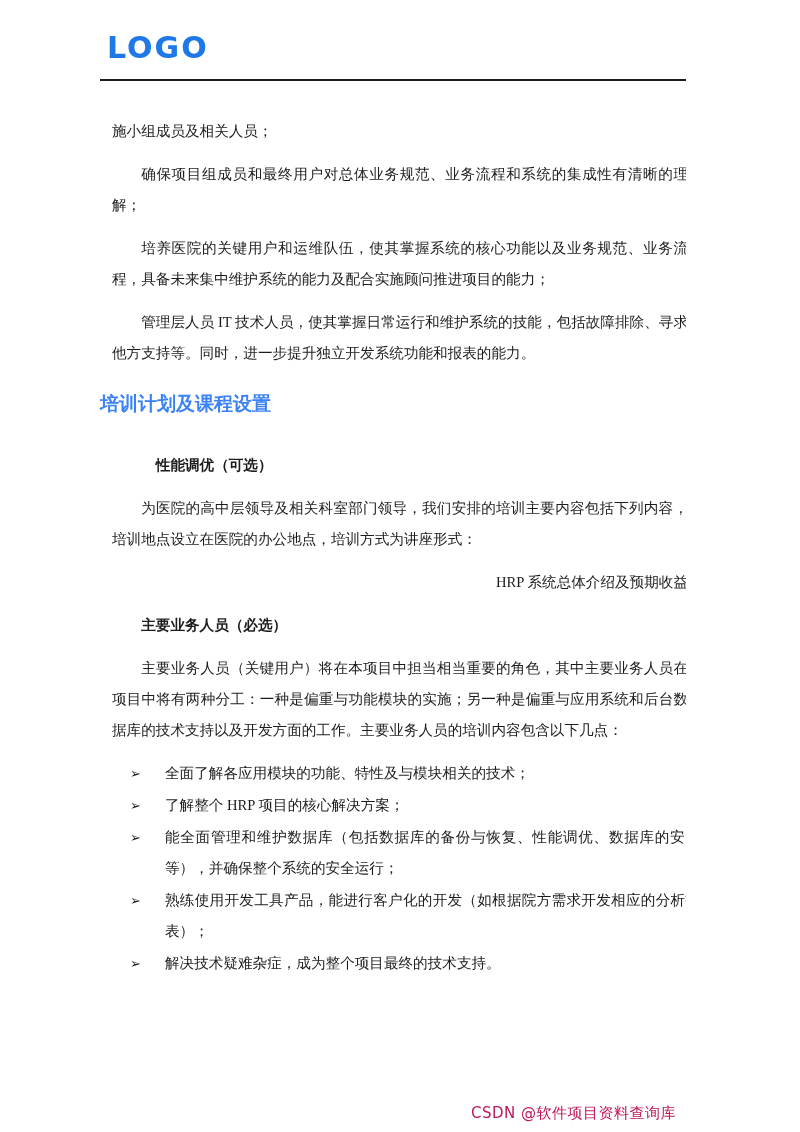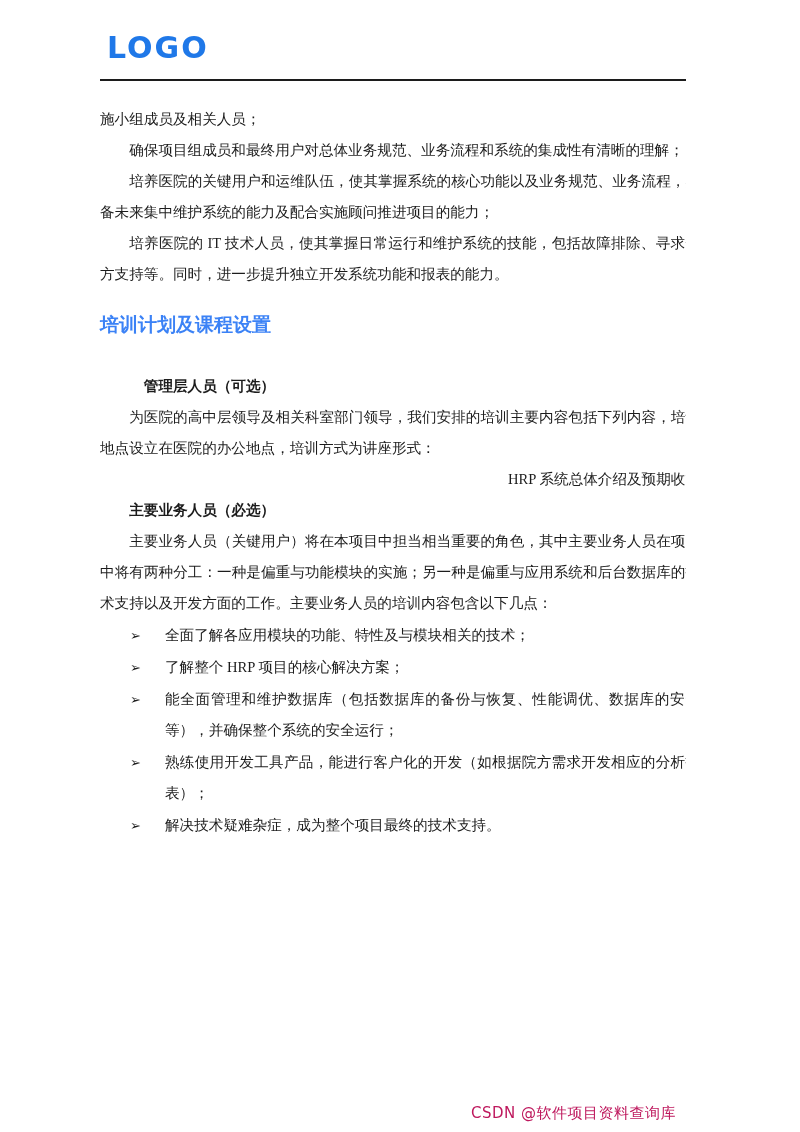--- a/index.html
+++ b/index.html
@@ -34,21 +34,21 @@
   }
   .content {
     position: absolute;
     left: 100px;
     top: 104px;
     width: 600px;
     font-size: 14.6px;
     line-height: 31px;
     text-align: justify;
   }
-  .content p { margin: 0; }
+  .content p { margin: 12px; }
   .ind { text-indent: 2em; }
   .heading {
     margin: 20px 0 31px 0;
     font-size: 19px;
     line-height: 30px;
     font-weight: 700;
     text-align: left;
     color: #3b82f6;
   }
   .sub { font-weight: 700; text-align: left; }
@@ -89,26 +89,26 @@
 <div class="page">
 
   <div class="logo">LOGO</div>
   <div class="rule"></div>
 
   <div class="content">
 
     <p class="body-line">施小组成员及相关人员；</p>
     <p class="body-line ind">确保项目组成员和最终用户对总体业务规范、业务流程和系统的集成性有清晰的理解；</p>
     <p class="body-line ind">培养医院的关键用户和运维队伍，使其掌握系统的核心功能以及业务规范、业务流程，具备未来集中维护系统的能力及配合实施顾问推进项目的能力；</p>
-    <p class="body-line ind">培养医院的 IT 技术人员，使其掌握日常运行和维护系统的技能，包括故障排除、寻求他方支持等。同时，进一步提升独立开发系统功能和报表的能力。</p>
+    <p class="body-line ind">管理层人员 IT 技术人员，使其掌握日常运行和维护系统的技能，包括故障排除、寻求他方支持等。同时，进一步提升独立开发系统功能和报表的能力。</p>
 
     <h1 class="heading">培训计划及课程设置</h1>
 
 
-    <p class="sub sub1">管理层人员（可选）</p>
+    <p class="sub sub1">性能调优（可选）</p>
     <p class="body-line ind">为医院的高中层领导及相关科室部门领导，我们安排的培训主要内容包括下列内容，培训地点设立在医院的办公地点，培训方式为讲座形式：</p>
     <p class="item">HRP 系统总体介绍及预期收益</p>
 
     <p class="sub sub2">主要业务人员（必选）</p>
     <p class="body-line ind">主要业务人员（关键用户）将在本项目中担当相当重要的角色，其中主要业务人员在项目中将有两种分工：一种是偏重与功能模块的实施；另一种是偏重与应用系统和后台数据库的技术支持以及开发方面的工作。主要业务人员的培训内容包含以下几点：</p>
 
     <ul class="bullets">
       <li>
         <span class="marker">➢</span>
         <span>全面了解各应用模块的功能、特性及与模块相关的技术；</span>

